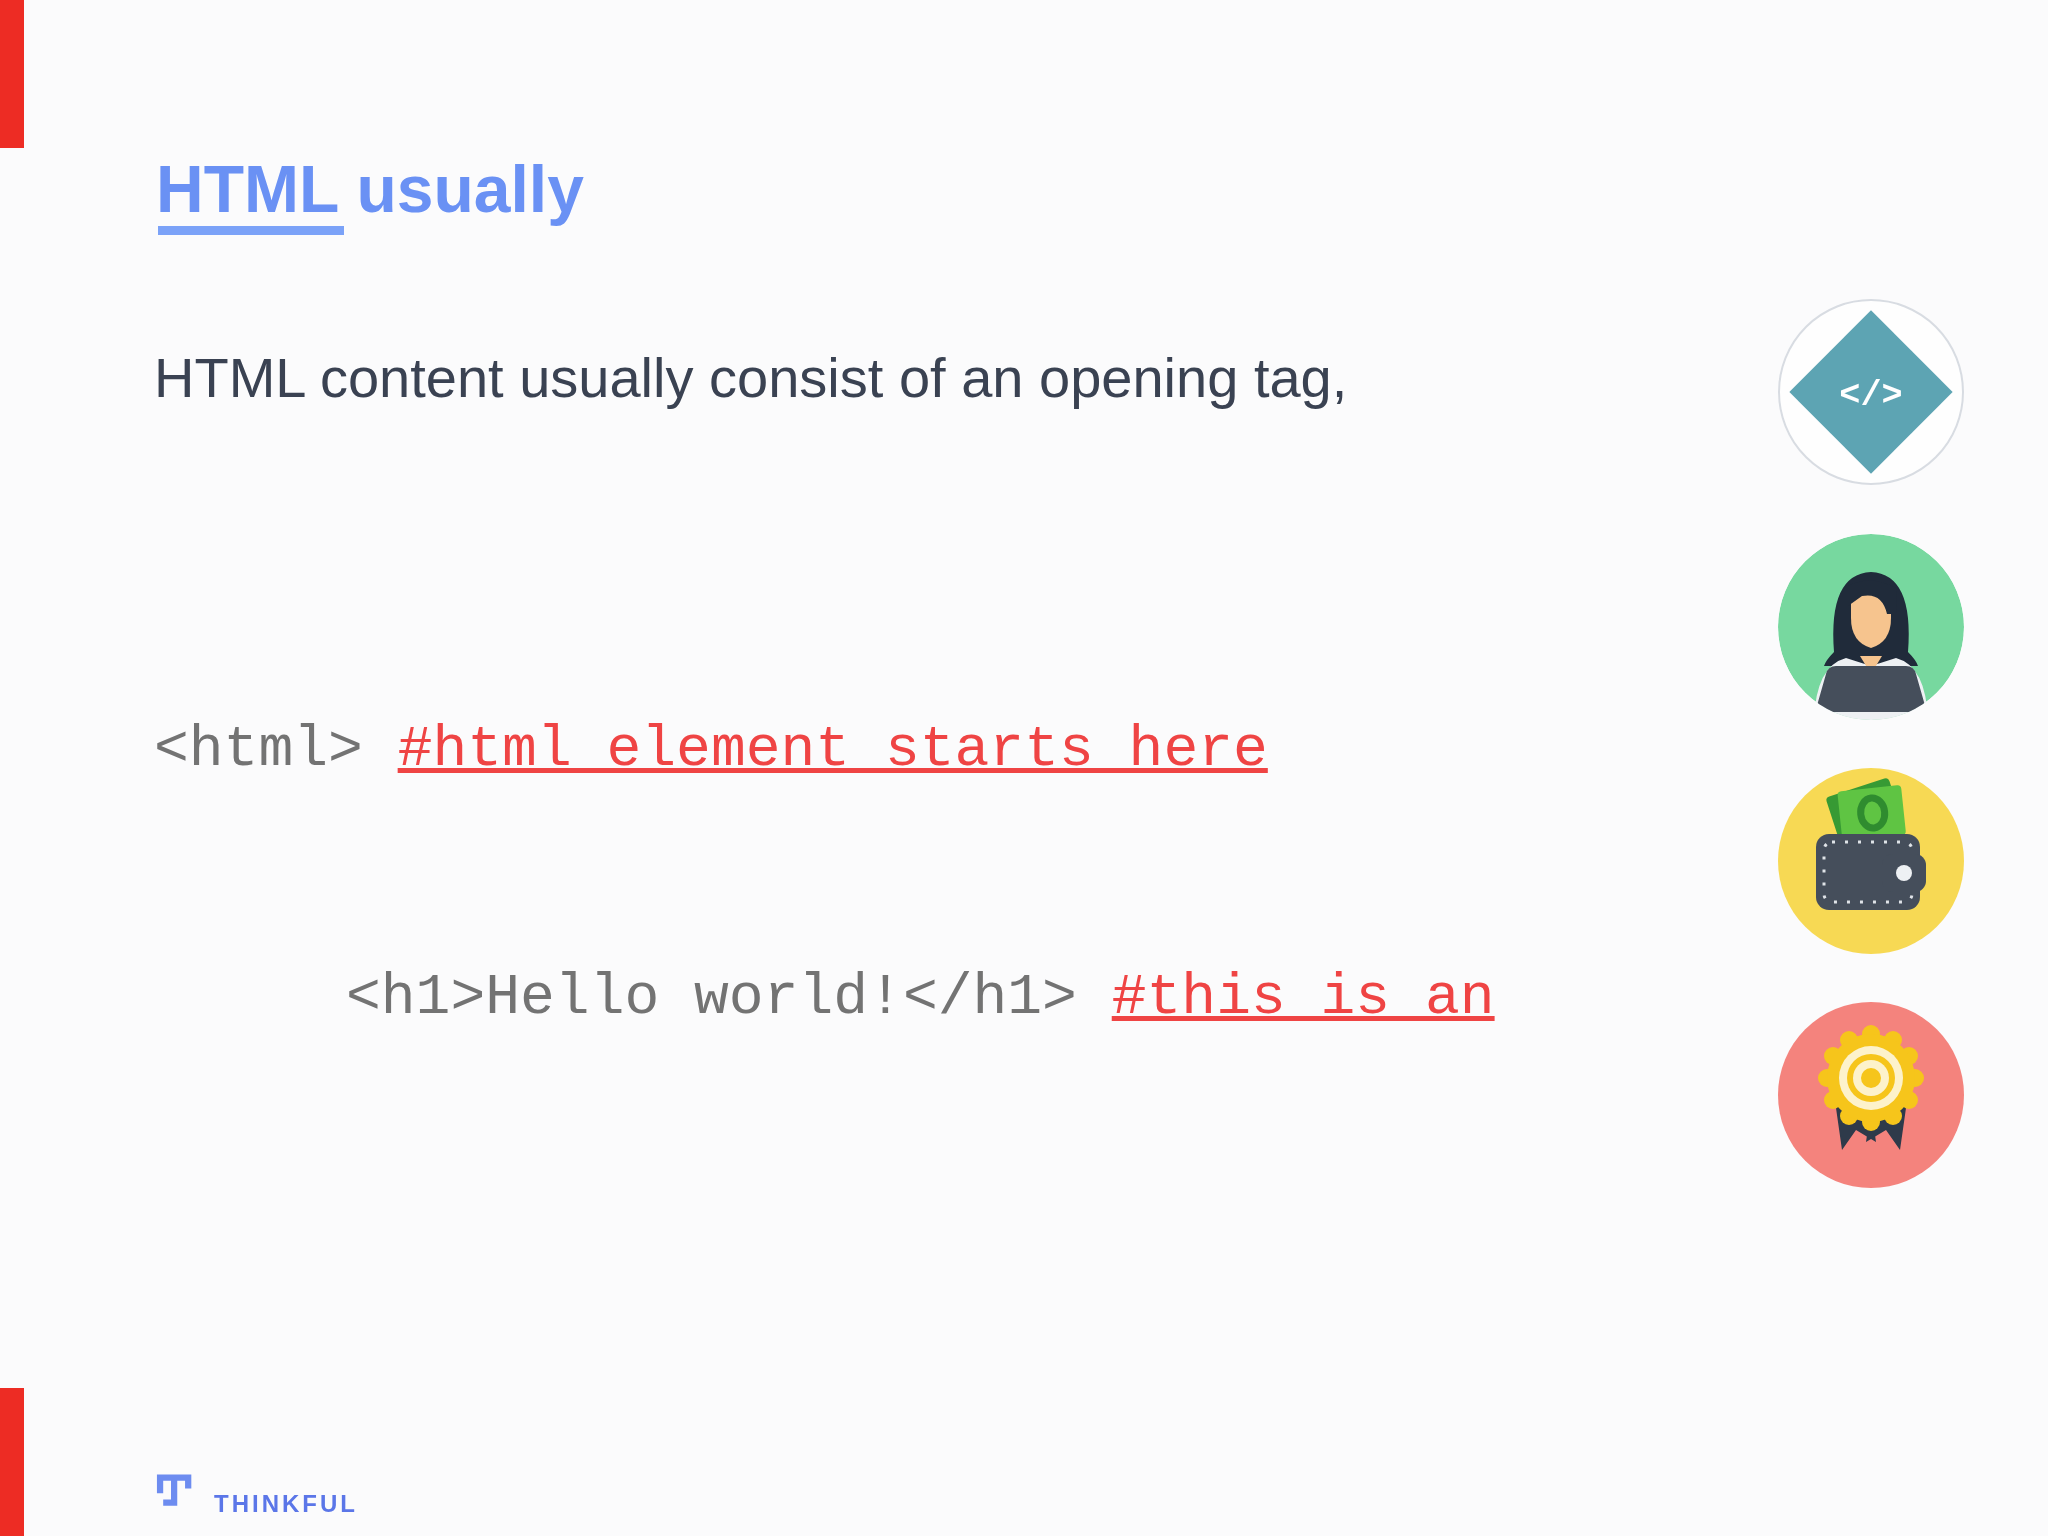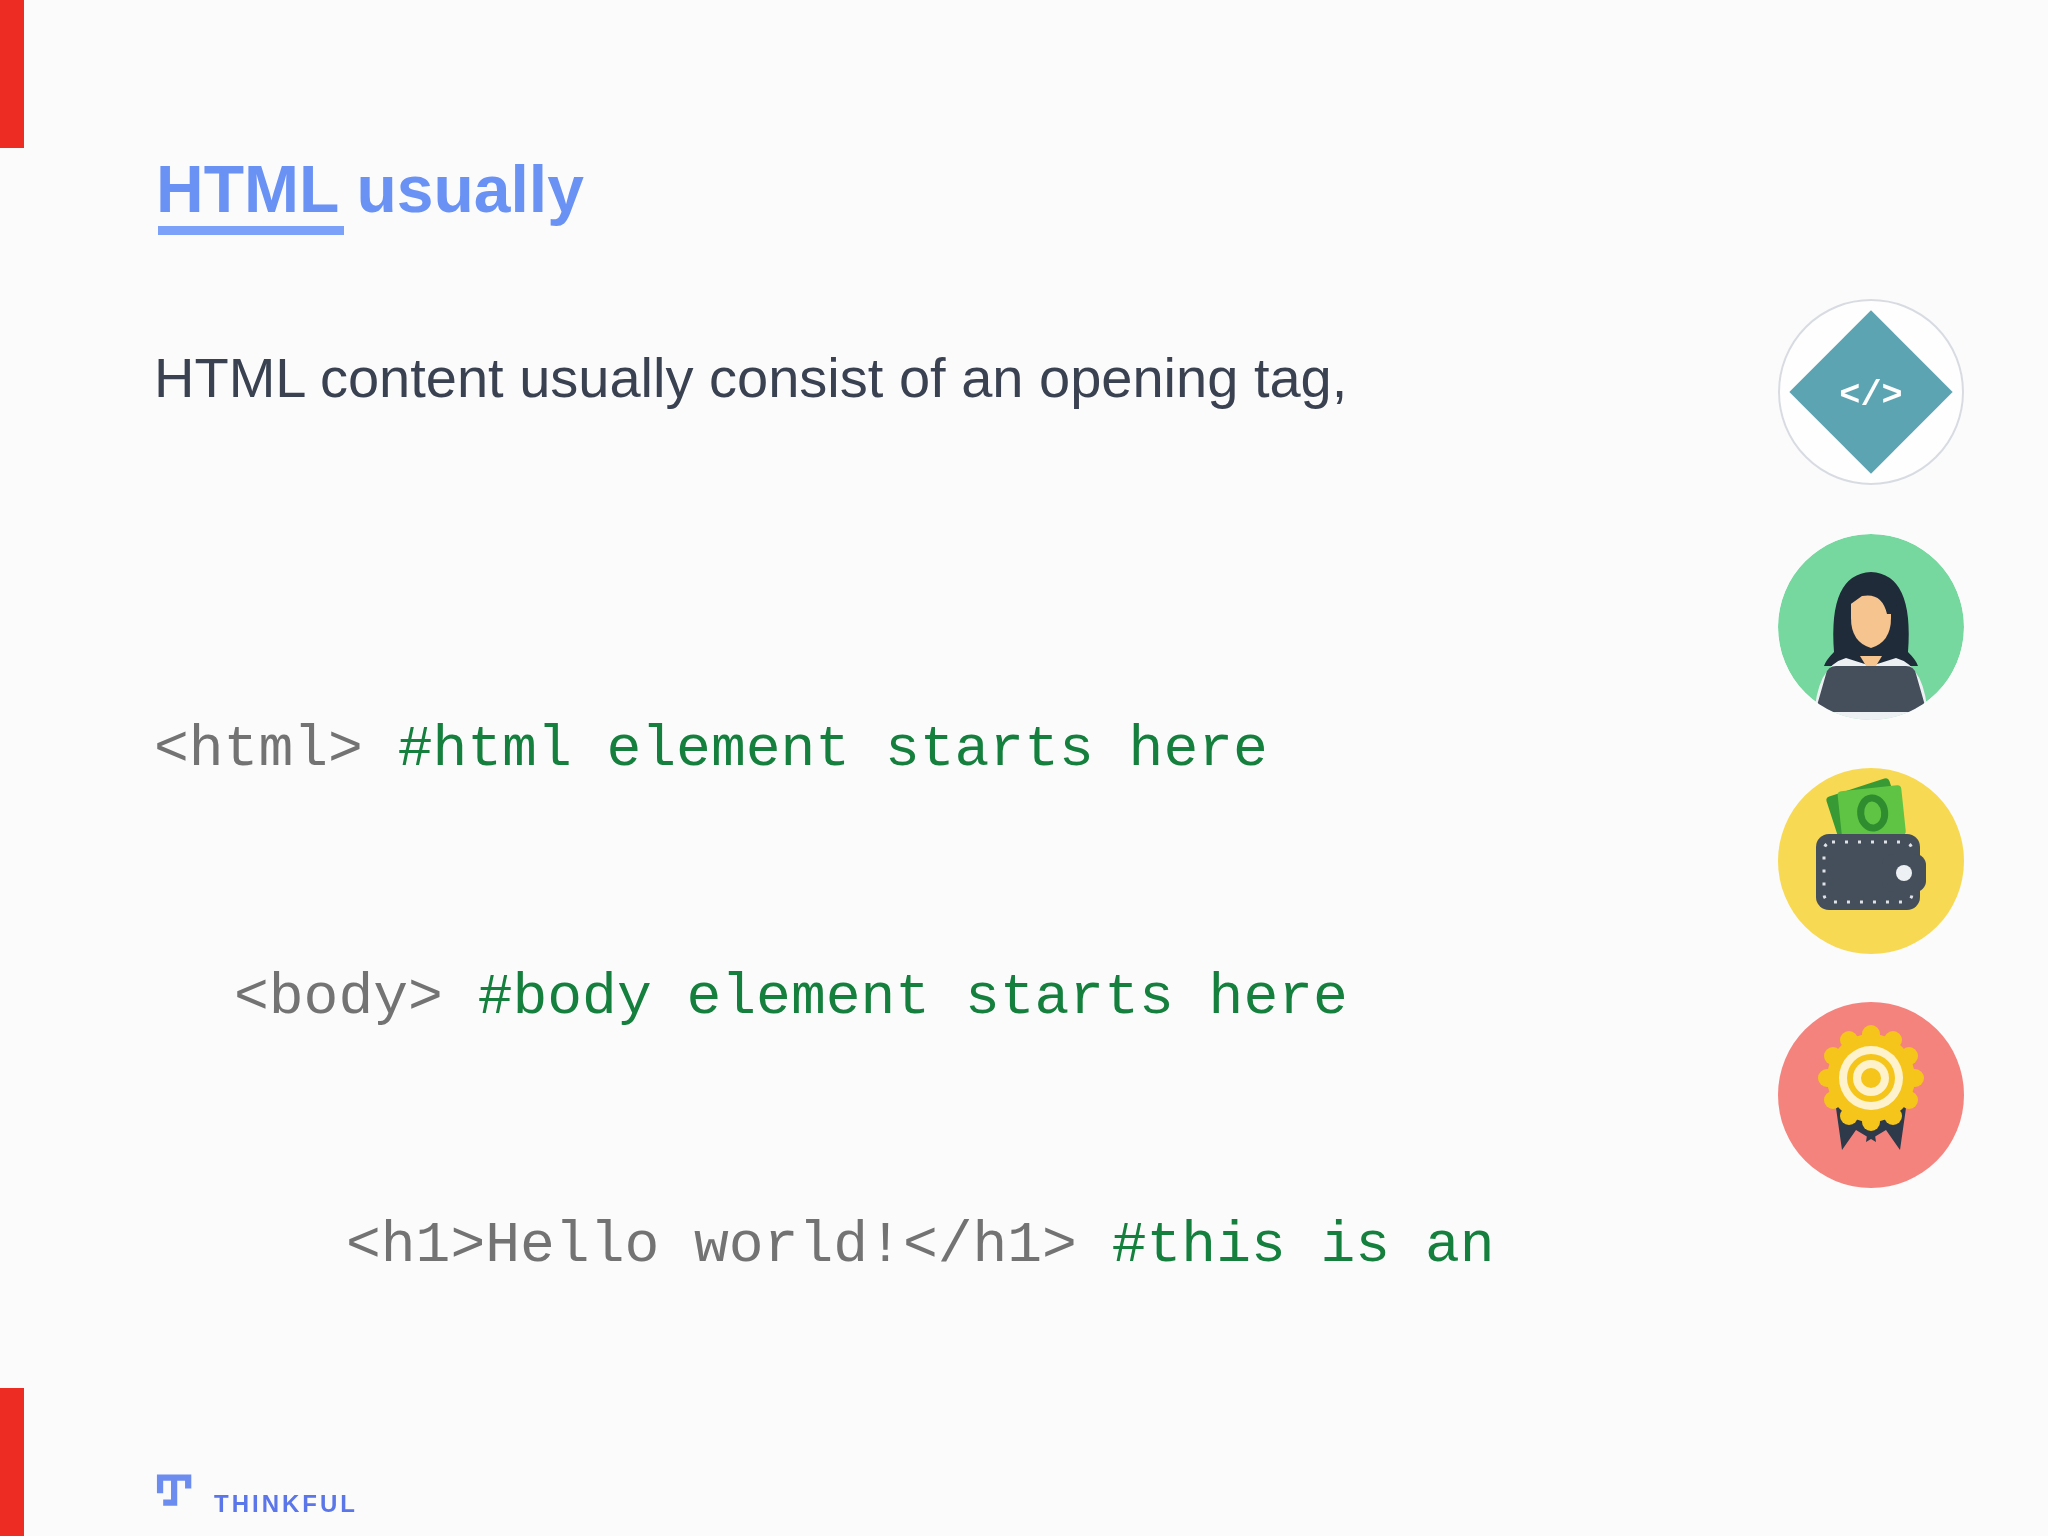--- a/index.html
+++ b/index.html
@@ -41,21 +41,21 @@
     font-family:"Liberation Mono", monospace;
     font-size:58px; line-height:63px;
     white-space:pre;
   }
   .code-line { margin-bottom:59px; }
   .code-line.tight { margin-bottom:0; }
   .ind-1 { padding-left:80px; }
   .ind-2 { padding-left:192px; }
   .ind-cont { padding-left:152px; }
   .tag { color:#737373; }
-  .comment { color:#15803d; }
+  .comment { color:#ef4444;text-decoration:underline; }
 
   
   .icon-circle {
     position:absolute; left:1778px; width:186px; height:186px;
     border-radius:50%;
   }
   .icon-circle svg { display:block; width:186px; height:186px; }
   .icon-code    { top:299px; background:#fefefe; border:2px solid #d8dce2; box-sizing:border-box; }
   .icon-code svg { width:182px; height:182px; }
   .icon-person  { top:534px; }
@@ -82,21 +82,20 @@
 
   <h1 class="title">HTML usually</h1>
   <div class="title-underline"></div>
 
   <div class="paragraph">
     <span>HTML content usually consist of an opening tag,</span>
   </div>
 
   <div class="code">
     <div class="code-line"><span class="tag">&lt;html&gt;</span> <span class="comment">#html element starts here</span></div>
-    <div class="code-line ind-1"><span class="tag">&lt;body&gt;</span> <span class="comment">#body element starts here</span></div>
     <div class="code-line ind-2 tight"><span class="tag">&lt;h1&gt;Hello world!&lt;/h1&gt;</span> <span class="comment">#this is an</span></div>
     
     
   </div>
 
   <div class="icon-circle icon-code">
     <svg viewBox="0 0 186 186">
       <rect x="51" y="51" width="84" height="84" fill="#abd0d9"></rect>
       <rect x="34" y="34" width="118" height="118" fill="#5da4b3" transform="rotate(45 93 93)"></rect>
       <text x="93" y="106" text-anchor="middle" font-size="36" font-weight="bold" font-family="Liberation Mono, monospace" fill="#ffffff">&lt;/&gt;</text>

